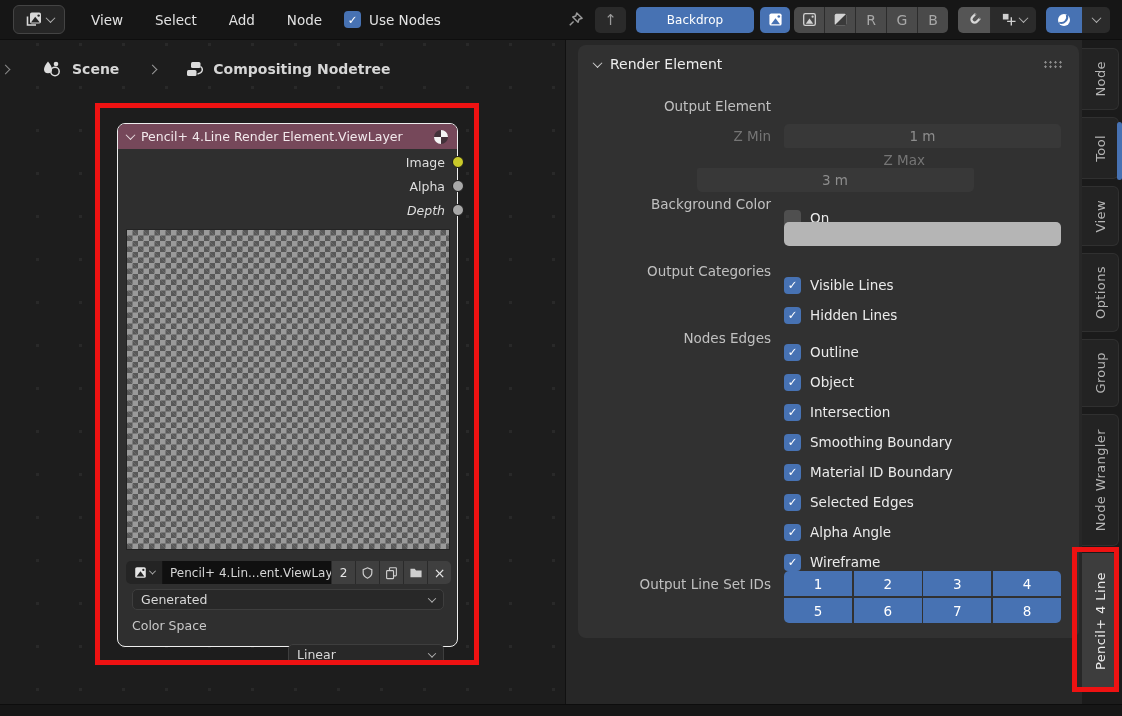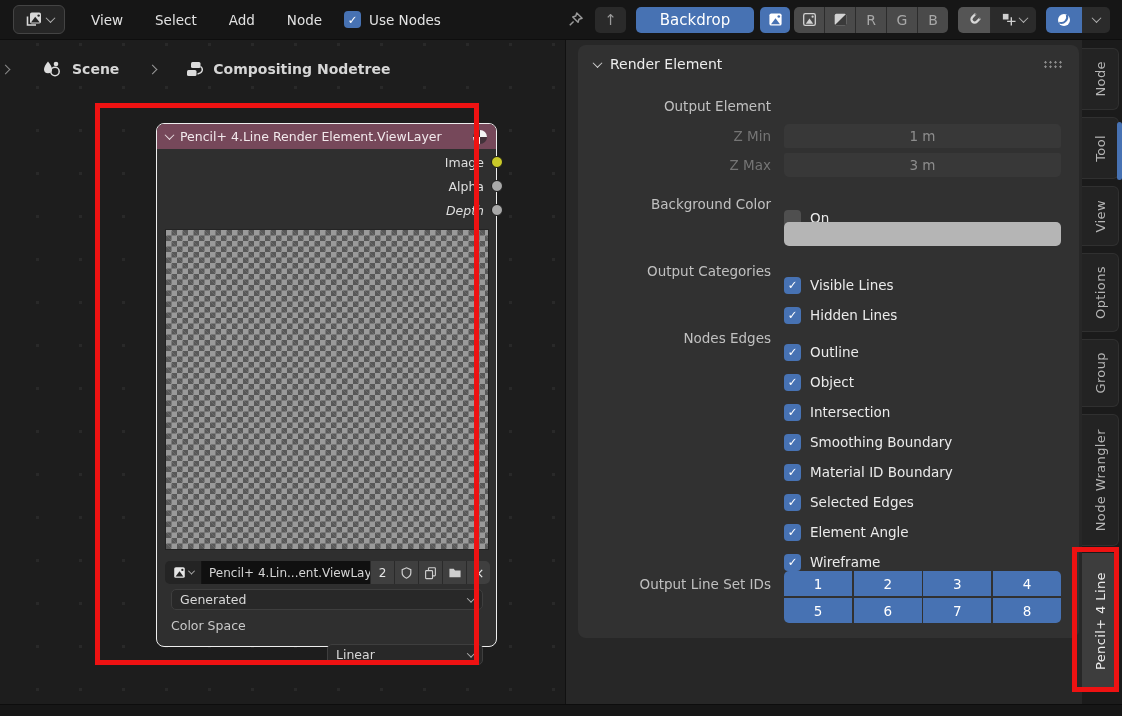--- a/index.html
+++ b/index.html
@@ -13,42 +13,42 @@
           border-radius:6px;display:flex;align-items:center;justify-content:center;gap:4px;}
   .menu-item{padding:0 16px;font-size:13.5px;color:#e2e2e2;line-height:40px;cursor:default;}
   .usenodes{display:flex;align-items:center;gap:8px;margin-left:6px;}
   .cb{width:17px;height:17px;border-radius:4px;background:#4772b3;color:#fff;display:flex;
       align-items:center;justify-content:center;font-size:11.5px;font-weight:bold;flex-shrink:0;}
   .cb.unchecked{background:#4f4f4f;color:transparent;}
   .usenodes .lbl{font-size:13.5px;color:#e2e2e2;}
   .right-cluster{margin-left:auto;display:flex;align-items:center;margin-right:12px;}
   .hbtn{height:26px;background:#2a2a2a;border-radius:5px;display:flex;align-items:center;justify-content:center;}
   .backdrop-btn{width:118px;height:26px;background:#4772b3;border-radius:5px;color:#fff;
-      font-size:15px;display:flex;align-items:center;justify-content:center;}
+      font-size:12px;display:flex;align-items:center;justify-content:center;}
   .btn-group{display:flex;border-radius:5px;overflow:hidden;}
   .btn-group .gbtn{width:30px;height:26px;background:#4a4a4a;display:flex;align-items:center;
       justify-content:center;border-right:1px solid #2c2c2c;font-size:14px;color:#a8a8a8;}
   .btn-group .gbtn:last-child{border-right:none;}
   .btn-group .gbtn.blue{background:#4772b3;}
   .chev{display:inline-block;width:6px;height:6px;border-right:1.6px solid #b0b0b0;
         border-bottom:1.6px solid #b0b0b0;transform:rotate(45deg) translate(-1px,-1px);}
   .chev.right{transform:rotate(-45deg);}
   .up-glyph{font-size:15px;color:#9a9a9a;}
 
   
   .editor{position:absolute;left:0;top:40px;width:565px;height:676px;background-color:#1d1d1d;
           background-image:radial-gradient(circle,#292929 1.6px,transparent 1.9px);
           background-size:43px 43px;background-position:16px 26px;}
   .crumbs{position:absolute;left:0;top:14px;height:30px;display:flex;align-items:center;gap:8px;}
   .crumbs .txt{font-size:14px;color:#d6d6d6;white-space:nowrap;font-weight:bold;}
   .collapse-arrow{margin-left:2px;}
 
   
   .node{position:absolute;left:117px;top:123px;width:341px;height:524px;background:#2f2f2f;
-        border:1px solid #eee;border-radius:8px;box-sizing:border-box;z-index:5;margin-left:39px;}
+        border:1px solid #eee;border-radius:8px;box-sizing:border-box;z-index:5;}
   .node-header{height:25px;background:#76485a;border-radius:7px 7px 0 0;display:flex;
         align-items:center;padding:0 9px;gap:7px;}
   .node-header .ttl{font-size:12.5px;color:#f2e9ec;white-space:nowrap;overflow:hidden;flex:1;}
   .sphere-icon{width:14px;height:14px;border-radius:50%;flex-shrink:0;
         background:conic-gradient(#f4f4f4 0 90deg,#43323a 90deg 180deg,#f4f4f4 180deg 270deg,#43323a 270deg 360deg);}
   .nout{position:absolute;right:12px;height:16px;font-size:12.5px;color:#dedede;}
   .sock{position:absolute;left:334px;width:12px;height:12px;border-radius:50%;border:1px solid #191919;box-sizing:border-box;}
   .sock.yellow{background:#c9c929;}
   .sock.gray{background:#a8a8a8;}
   .checker{position:absolute;left:8px;top:105px;width:324px;height:321px;border:1px solid #242424;box-sizing:border-box;
@@ -335,21 +335,21 @@
       <div class="prow" style="top:48px;">
         <span class="plabel">Output Element</span>
       </div>
 
       <div class="prow" style="top:78px;">
         <span class="plabel dim">Z Min</span>
         <div class="pwidget">
             <div class="zfield top">1 m</div>
           </div>
       </div>
-      <div class="prow" style="top:107px;">
+      <div class="prow" style="top:107px;flex-direction:column;">
         <span class="plabel dim">Z Max</span>
         <div class="pwidget">
             <div class="zfield bot">3 m</div>
           </div>
       </div>
 
       <div class="prow" style="top:146px;">
         <span class="plabel">Background Color</span>
         <div class="pwidget cbrow">
           <span class="cb unchecked"></span>
@@ -435,21 +435,21 @@
             </span>
           <span class="cblabel">Selected Edges</span>
         </div>
       </div>
       <div class="prow" style="top:460px;">
         <span class="plabel"></span>
         <div class="pwidget cbrow">
           <span class="cb">
               <span>✓</span>
             </span>
-          <span class="cblabel">Element Angle</span>
+          <span class="cblabel">Alpha Angle</span>
         </div>
       </div>
       <div class="prow" style="top:490px;">
         <span class="plabel"></span>
         <div class="pwidget cbrow">
           <span class="cb">
               <span>✓</span>
             </span>
           <span class="cblabel">Wireframe</span>
         </div>

